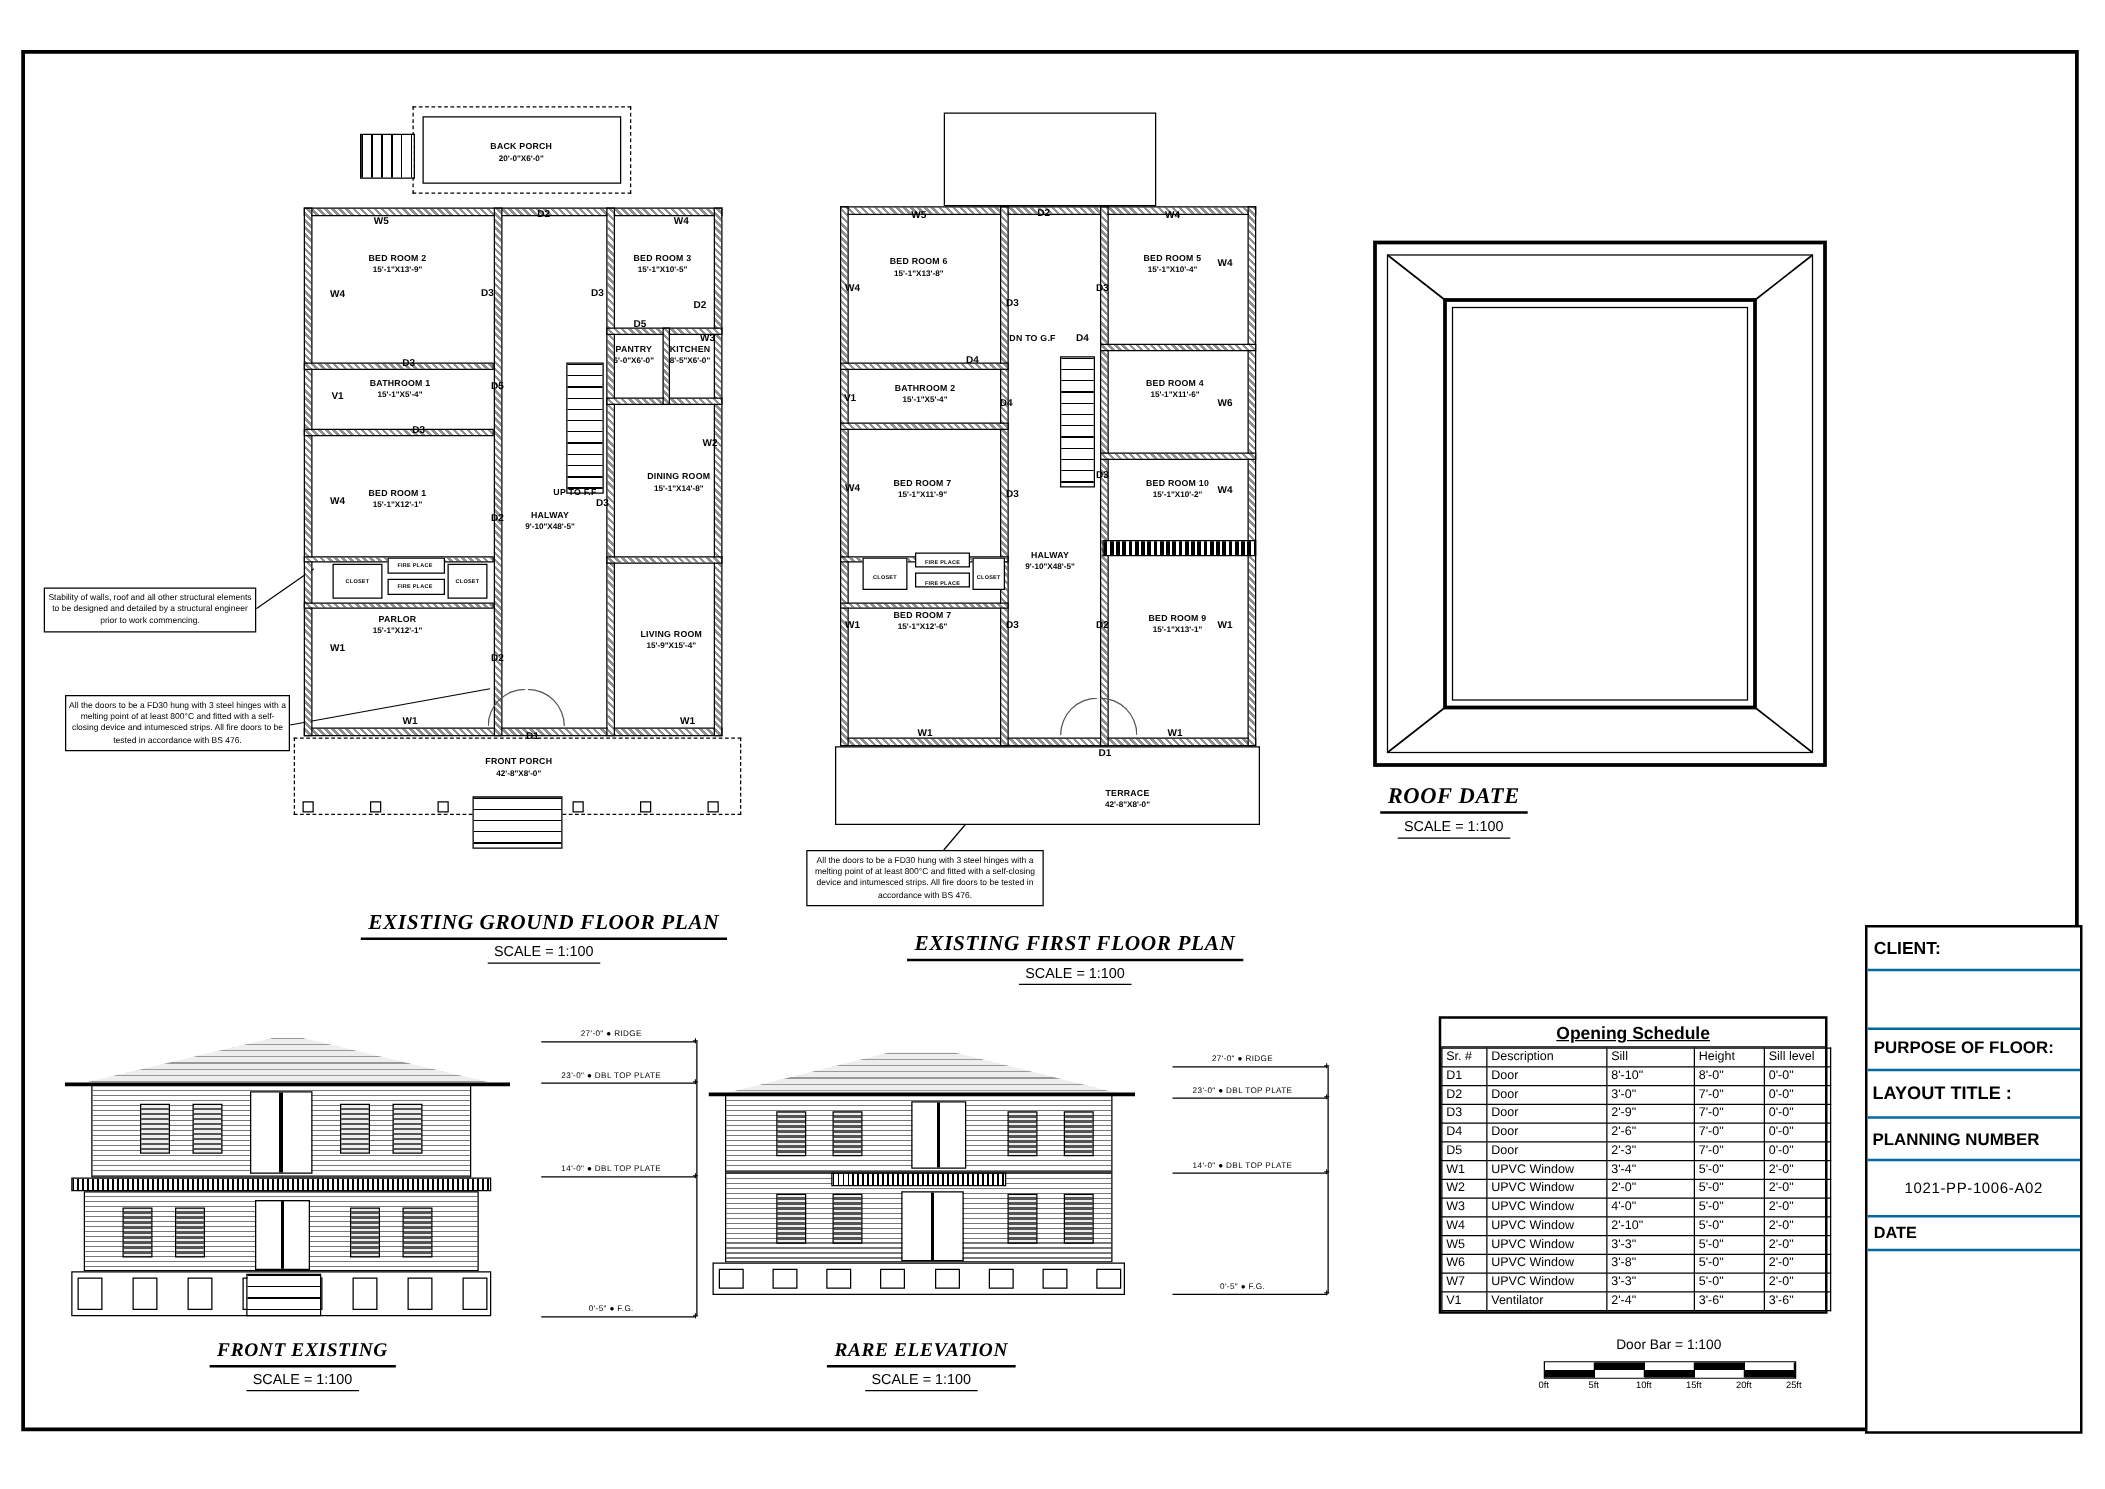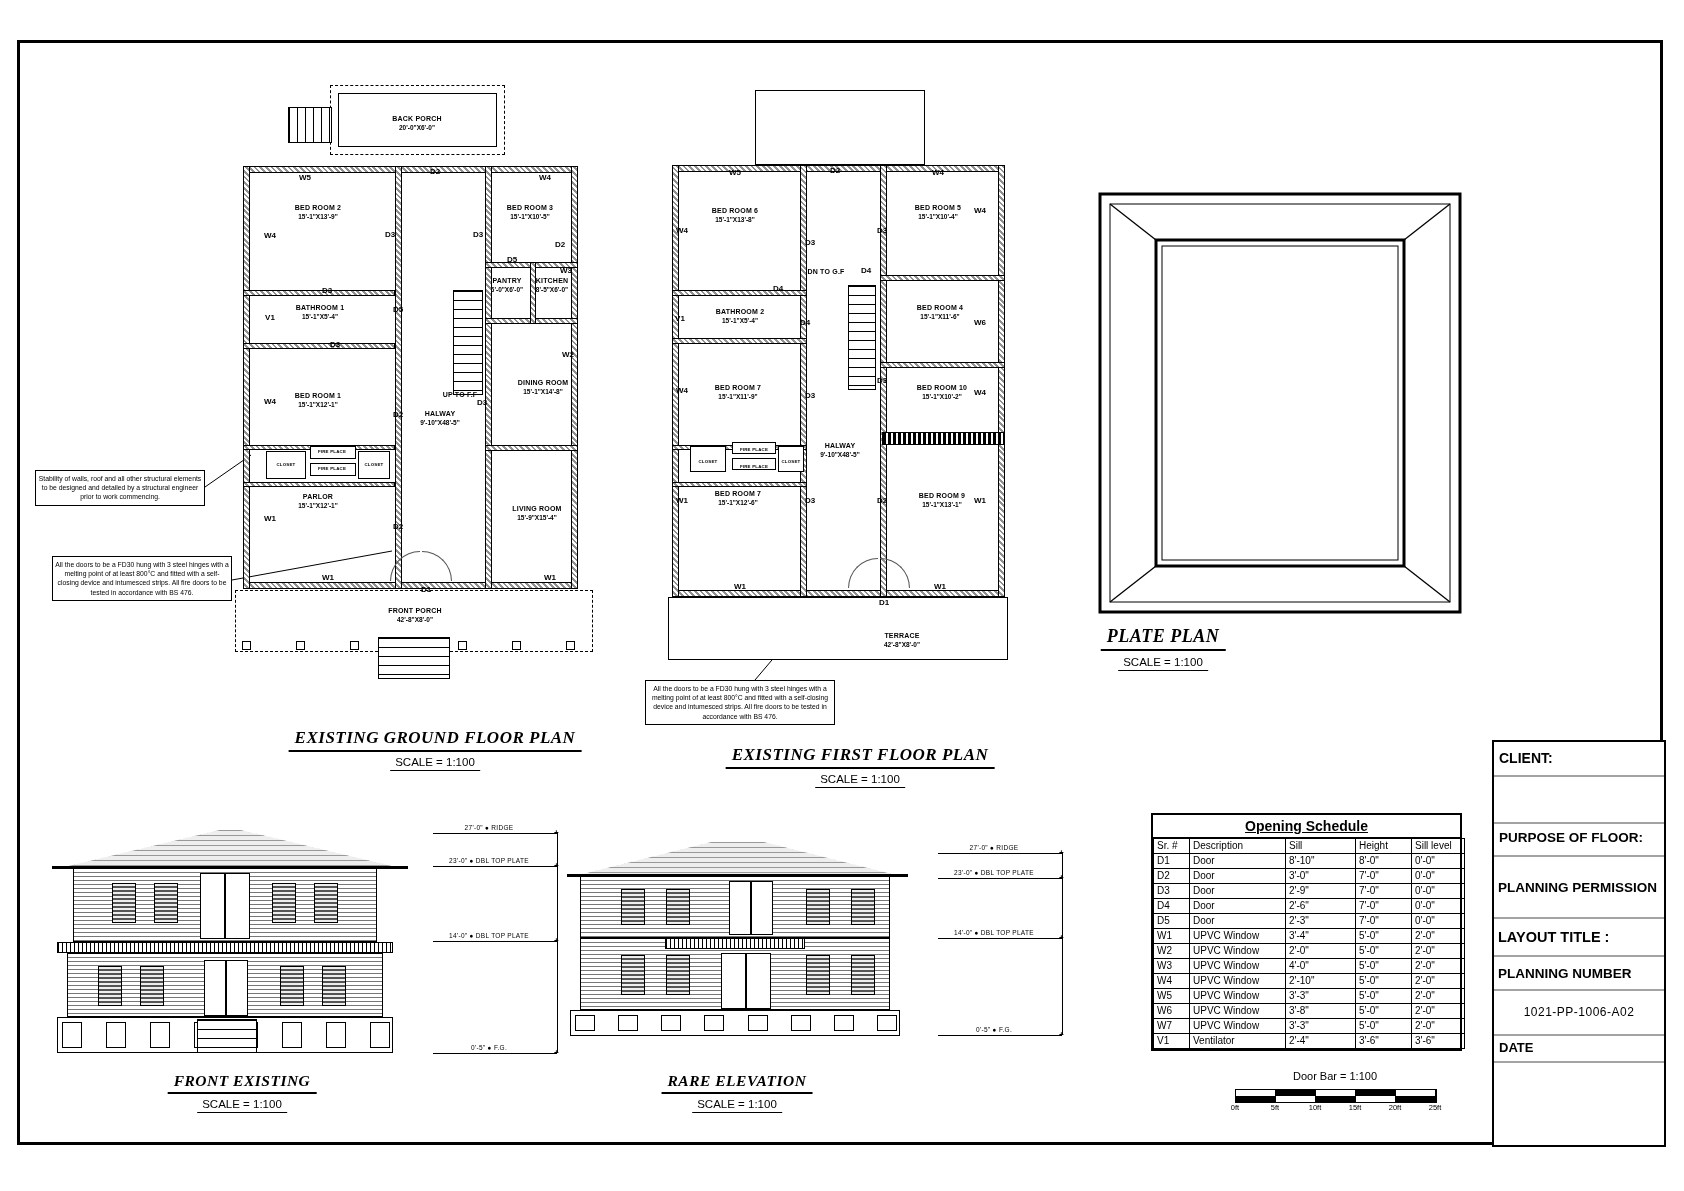--- a/index.html
+++ b/index.html
@@ -64,21 +64,21 @@
   .sch th,.sch td{border:1px solid #000;font-size:10px;font-weight:normal;text-align:left;
        padding:0 3px;height:14px;line-height:14px;white-space:nowrap;overflow:hidden}
   
   .sbar{position:absolute}
   .sbar-label{position:absolute;width:100%;text-align:center;font-size:11px;top:0}
   .sbar-bar{position:absolute;border:1px solid #000;box-sizing:content-box}
   .sbar-cell{position:absolute;box-sizing:border-box;border-right:1px solid #000}
   .sbar-tick{position:absolute;font-size:7.5px;white-space:nowrap;transform:translateX(-50%)}
   
   .tblock{position:absolute;border:2.5px solid #000;background:#fff;box-sizing:border-box}
-  .tbr{box-sizing:border-box;border-bottom:2px solid #a3a3a3;overflow:hidden;position:relative}
+  .tbr{box-sizing:border-box;border-bottom:2px solid #0369a1;overflow:hidden;position:relative}
   .tbr.last{border-bottom:none}
   .tb-label{font-weight:bold;font-size:14px;padding:8px 5px 0;white-space:nowrap}
   .tb-mid{font-weight:bold;font-size:13.5px;display:flex;align-items:center;padding:0 4px;
        height:100%;white-space:nowrap}
   .tb-light{font-size:13px;text-align:center;line-height:1.5;padding-top:8px;letter-spacing:.5px}
   .tb-num{font-size:12px;text-align:center;padding-top:14px;letter-spacing:.5px}
   svg{display:block}
 </style>
 </head>
 <body>
@@ -324,21 +324,21 @@
     <rect x="2" y="2" width="360" height="418" fill="none" stroke="#000" stroke-width="3"></rect>
     <rect x="12" y="12" width="340" height="398" fill="none" stroke="#000" stroke-width="1"></rect>
     <rect x="58" y="48" width="248" height="326" fill="none" stroke="#000" stroke-width="3"></rect>
     <rect x="64" y="54" width="236" height="314" fill="none" stroke="#000" stroke-width="1"></rect>
     <line x1="12" y1="12" x2="58" y2="48" stroke="#000" stroke-width="1.3"></line>
     <line x1="352" y1="12" x2="306" y2="48" stroke="#000" stroke-width="1.3"></line>
     <line x1="12" y1="410" x2="58" y2="374" stroke="#000" stroke-width="1.3"></line>
     <line x1="352" y1="410" x2="306" y2="374" stroke="#000" stroke-width="1.3"></line>
   </svg>
 </div>
-<div class="ptitle" style="left:1163px;top:626px;font-size:18px">PLATE PLAN</div>
+<div class="ptitle" style="left:1163px;top:626px;font-size:18px">ROOF DATE</div>
 <div class="pscale" style="left:1163px;top:656px">SCALE = 1:100</div>
 
 <div class="note" style="left:35px;top:470px;width:170px">Stability of walls, roof and all other structural elements to be designed and detailed by a structural engineer prior to work commencing.</div>
 <div class="note" style="left:52px;top:556px;width:180px">All the doors to be a FD30 hung with 3 steel hinges with a melting point of at least 800°C and fitted with a self-closing device and intumesced strips. All fire doors to be tested in accordance with BS 476.</div>
 <div class="note" style="left:645px;top:680px;width:190px">All the doors to be a FD30 hung with 3 steel hinges with a melting point of at least 800°C and fitted with a self-closing device and intumesced strips. All fire doors to be tested in accordance with BS 476.</div>
 
 <div id="front-elev" class="abs" style="left:45px;top:830px;width:365px;height:225px">
     <div class="eroof" style="left: 15px; top: 0px; width: 340px; height: 38px; clip-path: polygon(0px 100%, 47% 0px, 53% 0px, 100% 100%);"></div>
     <div class="eave" style="left: 7px; top: 36px; width: 356px; height: 3px;"></div>
     <div class="ewall" style="left: 28px; top: 38px; width: 304px; height: 74px;">
@@ -575,23 +575,20 @@
 <div class="tblock" style="left:1492px;top:740px;width:174px;height:407px">
   <div class="tbr" style="height:35px">
       <div class="tb-label">CLIENT:</div>
     </div>
   <div class="tbr" style="height:47px">
       <div class="tb-mid"></div>
     </div>
   <div class="tbr" style="height:33px">
       <div class="tb-label" style="padding-top:6px;font-size:13.5px">PURPOSE OF FLOOR:</div>
     </div>
-  <div class="tbr" style="height:62px">
-      <div class="tb-mid">PLANNING PERMISSION</div>
-    </div>
   <div class="tbr" style="height:38px">
       <div class="tb-mid" style="font-size:14.5px">LAYOUT TITLE :</div>
     </div>
   <div class="tbr" style="height:34px">
       <div class="tb-mid">PLANNING NUMBER</div>
     </div>
   <div class="tbr" style="height:45px">
       <div class="tb-num">1021-PP-1006-A02</div>
     </div>
   <div class="tbr" style="height:27px">

